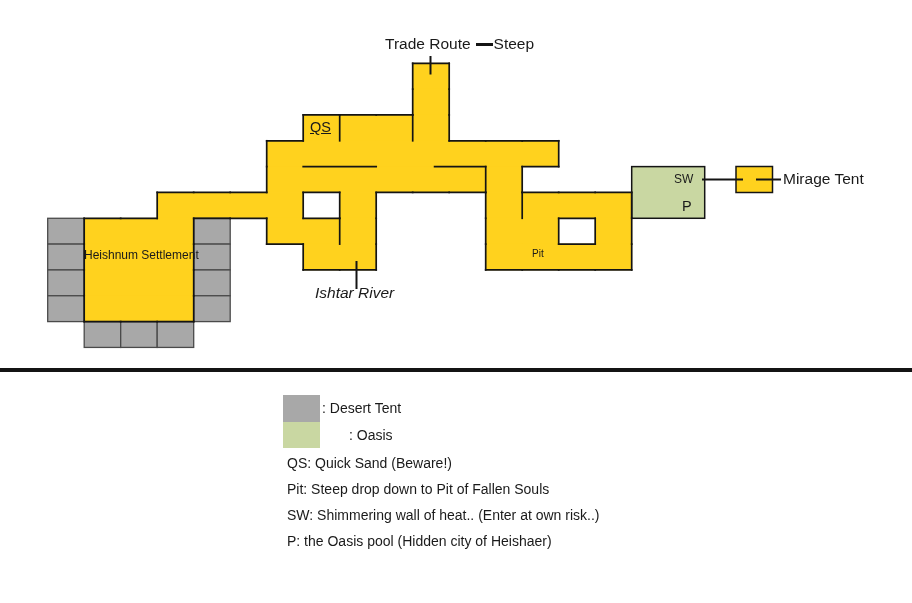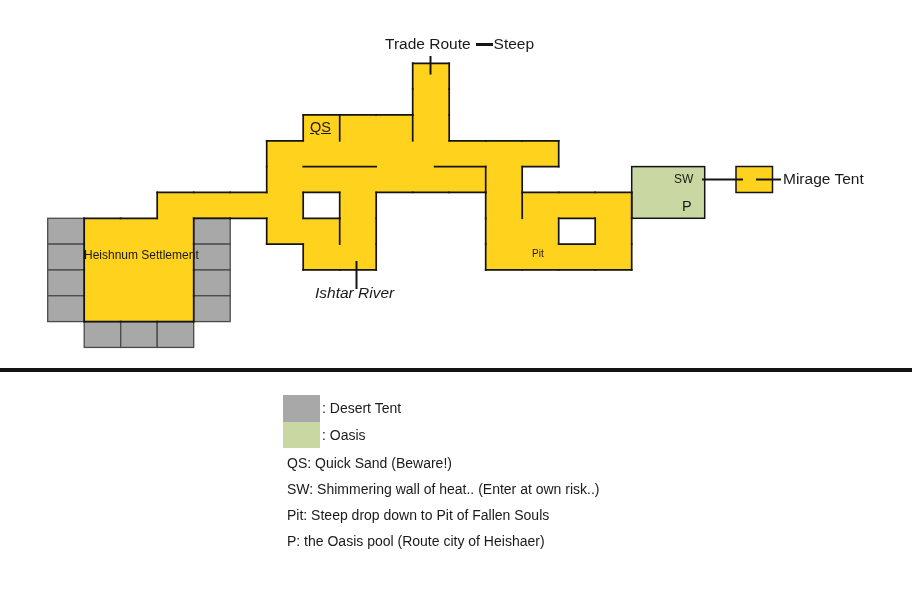--- a/index.html
+++ b/index.html
@@ -28,21 +28,21 @@
   .mirage-city-label  { left: 783px; top: 170px; font-size: 15.5px; }
   .ishtar-river-label { left: 315px; top: 284px; font-size: 15.5px; font-style: italic; }
 
   .divider { position: absolute; left: 0; top: 368px; width: 912px; height: 3.6px; background: #141414; }
 
   .swatch { position: absolute; left: 283px; width: 37px; height: 26.6px; }
   .swatch-tent  { top: 395px; }
   .swatch-oasis { top: 421.6px; }
   .legend-label { position: absolute; left: 322px; font-size: 14px; }
   .legend-label-tent  { top: 400px; text-align: right; }
-  .legend-label-oasis { top: 427px; }
+  .legend-label-oasis { top: 427px; margin-left: 27px; }
 
   .legend-notes { position: absolute; left: 287px; top: 450px; font-size: 14px; line-height: 26px; }
 </style>
 </head>
 <body>
 
 <div class="canvas">
 
   <svg width="912" height="603" viewBox="0 0 912 603">
       <rect x="412.3" y="62.9" width="37.3" height="26.63" fill="#FFD21E"></rect>
@@ -211,18 +211,18 @@
 
   <div class="divider"></div>
 
   <div class="swatch swatch-tent" style="background: rgb(168, 168, 168);"></div>
   <div class="lbl legend-label legend-label-tent">: Desert Tent</div>
   <div class="swatch swatch-oasis" style="background: rgb(201, 215, 162);"></div>
   <div class="lbl legend-label legend-label-oasis">: Oasis</div>
 
   <div class="legend-notes">
     <div>QS: Quick Sand (Beware!)</div>
+    <div>Pit: Steep drop down to Pit of Fallen Souls</div>
     <div>SW: Shimmering wall of heat.. (Enter at own risk..)</div>
-    <div>Pit: Steep drop down to Pit of Fallen Souls</div>
-    <div>P: the Oasis pool (Route city of Heishaer)</div>
+    <div>P: the Oasis pool (Hidden city of Heishaer)</div>
   </div>
 
 </div>
 
 </body></html>

